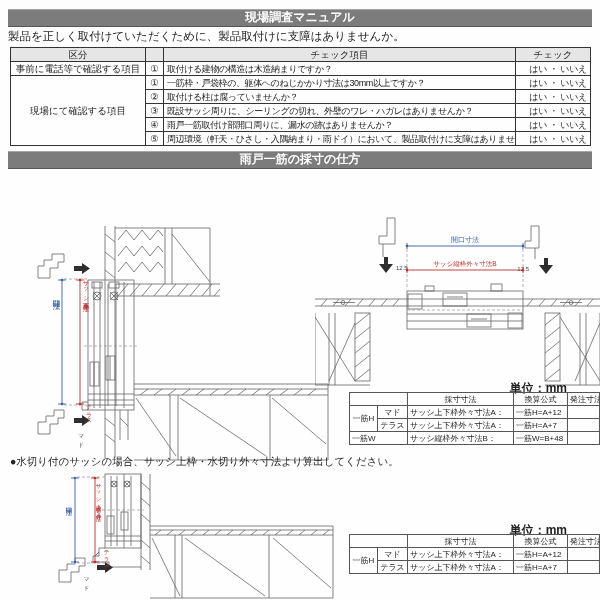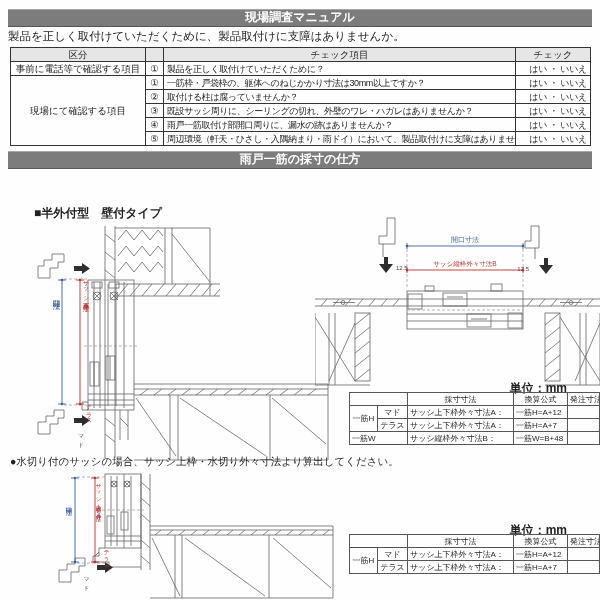--- a/index.html
+++ b/index.html
@@ -71,21 +71,21 @@
       <tbody>
           <tr>
         <td class="hd">区分</td>
         <td class="hd"></td>
         <td class="hd">チェック項目</td>
         <td class="hd">チェック</td>
       </tr>
       <tr>
         <td class="cat">事前に電話等で確認する項目</td>
         <td class="num">①</td>
-        <td class="item">製品を正しく取付けていただくために？</td>
+        <td class="item">取付ける建物の構造は木造納まりですか？</td>
         <td class="chk">はい ・ いいえ</td>
       </tr>
       <tr>
         <td class="cat" rowspan="5">現場にて確認する項目</td>
         <td class="num">①</td>
         <td class="item">一筋枠・戸袋枠の、躯体へのねじかかり寸法は30mm以上ですか？</td>
         <td class="chk">はい ・ いいえ</td>
       </tr>
       <tr>
         <td class="num">②</td>
@@ -105,21 +105,20 @@
       <tr>
         <td class="num">⑤</td>
         <td class="item">周辺環境（軒天・ひさし・入隅納まり・雨ドイ）において、製品取付けに支障はありませんか？</td>
         <td class="chk">はい ・ いいえ</td>
       </tr>
     </tbody>
       </table>
   </div>
 
   <div id="bar2" class="bar">雨戸一筋の採寸の仕方</div>
-  <div id="subtitle">■半外付型　壁付タイプ</div>
 
   <div id="dia1" class="dia">
     <svg width="300" height="240" viewBox="0 0 300 240">
       <g class="ln">
         <path d="M75,4 V236 M85,4 V236 M85,6 H180"></path>
         <path d="M75,12 L85,20 M75,30 L85,38 M75,48 L85,56 M75,196 L85,204 M75,212 L85,220"></path>
         <path d="M88,18 L96,8 L104,18 L112,8 L120,18 L128,8 L133,14"></path>
         <path d="M88,34 L96,24 L104,34 L112,24 L120,34 L128,24 L133,30"></path>
         <path d="M88,50 L96,40 L104,50 L112,40 L120,50 L128,40 L133,46"></path>
         <path d="M135,6 V62 M142,6 V62 M180,6 V74 M142,12 L180,60"></path>

